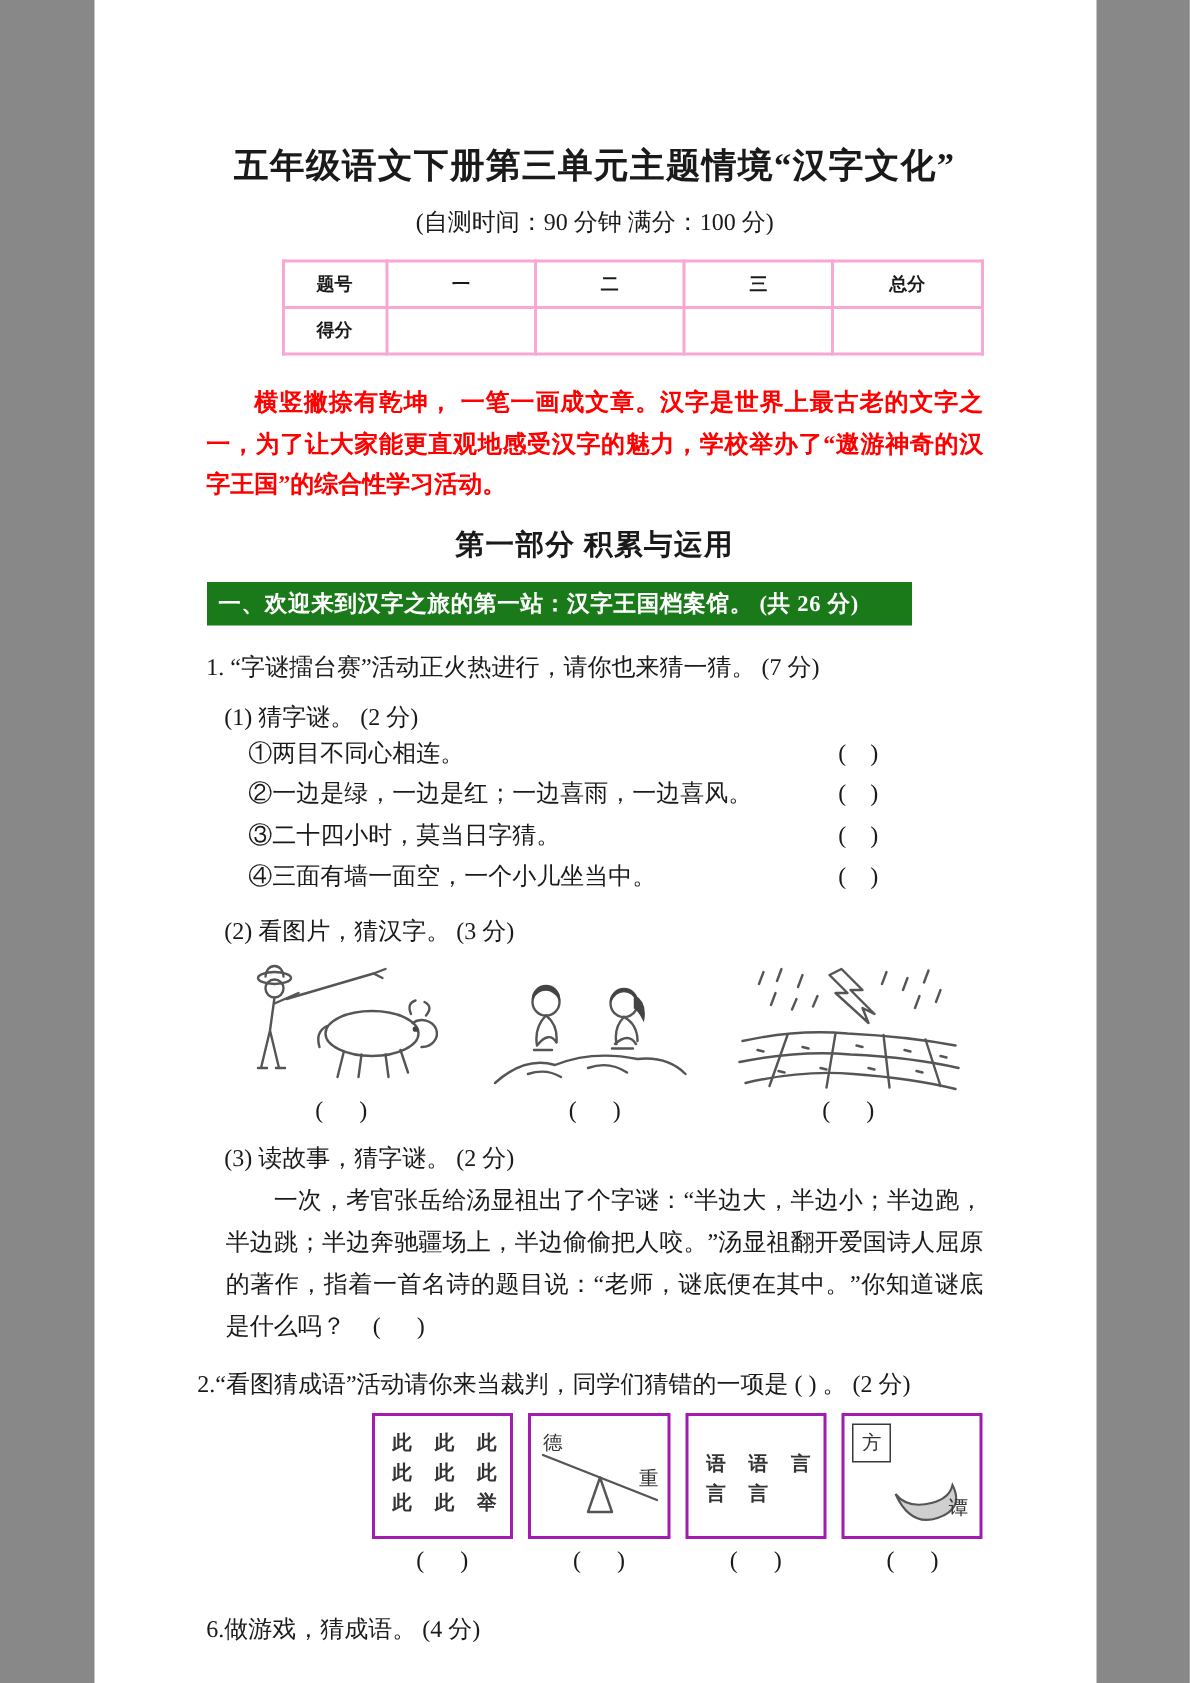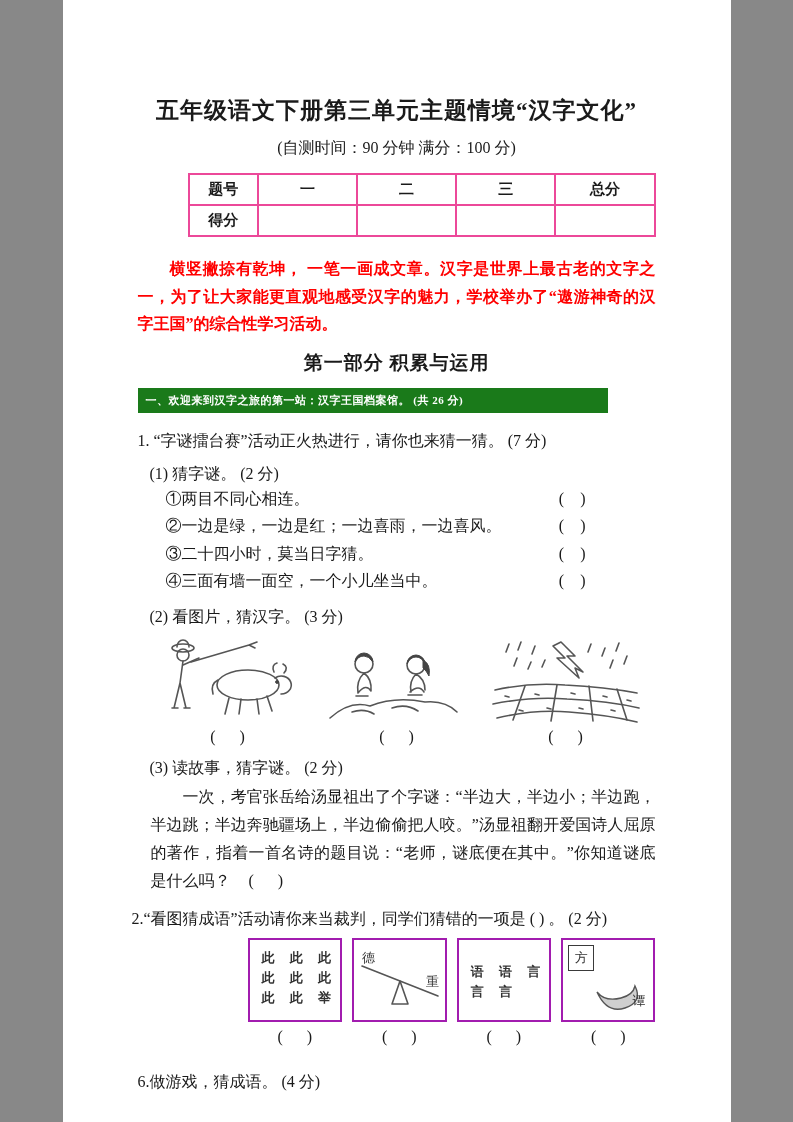--- a/index.html
+++ b/index.html
@@ -4,26 +4,26 @@
 <style>
   html,body{margin:0;padding:0;background:#888;}
   .page{
     width:668px;height:1122px;background:#ffffff;margin:0 auto;position:relative;
     font-family:"Liberation Serif","DejaVu Serif",serif;color:#1a1a1a;font-size:16px;
     box-sizing:border-box;padding:95px 75px 40px 75px;overflow:hidden;
   }
   .title{text-align:center;font-size:23px;font-weight:bold;letter-spacing:1px;}
   .subtitle{text-align:center;font-size:16px;margin-top:12px;}
   table.score{border-collapse:collapse;margin:14px 0 0 50px;}
-  table.score td{border:2px solid #ec4899;text-align:center;font-weight:bold;font-size:15px;height:29px;padding:0;}
+  table.score td{border:2px solid #f9a8d4;text-align:center;font-weight:bold;font-size:12px;height:29px;padding:0;}
   td.c0{width:80px;} td.cx{width:117px;}
   .red-intro{margin-top:18px;color:#ff0000;font-weight:bold;line-height:1.72;text-indent:2em;text-align:justify;}
   .part-heading{text-align:center;font-weight:bold;font-size:19px;margin-top:12px;letter-spacing:1px;}
   .banner{margin-top:12px;margin-left:0;width:470px;box-sizing:border-box;background:#1a7a1a;color:#ffffff;
-    font-weight:bold;font-size:11px;padding:5px 8px;white-space:nowrap;letter-spacing:0.5px;}
+    font-weight:bold;font-size:15px;padding:5px 8px;white-space:nowrap;letter-spacing:0.5px;}
   .lead{margin-top:20px;text-indent:2em;}
   .q-stem{margin-top:18px;}
   .sub-label{margin-top:12px;padding-left:12px;}
   .riddle-row{display:flex;justify-content:space-between;padding-left:28px;padding-right:70px;line-height:1.72;}
   .riddle-row .blank{white-space:pre;}
   .pics-row{display:flex;justify-content:space-between;margin-top:10px;padding:0 10px;}
   .pic-cell{width:160px;text-align:center;}
   .pic-cell svg{display:block;margin:0 auto;}
   .pic-blank-row{display:flex;justify-content:space-between;padding:0 10px;margin-top:4px;}
   .pic-blank{width:160px;text-align:center;white-space:pre;font-size:16px;}

